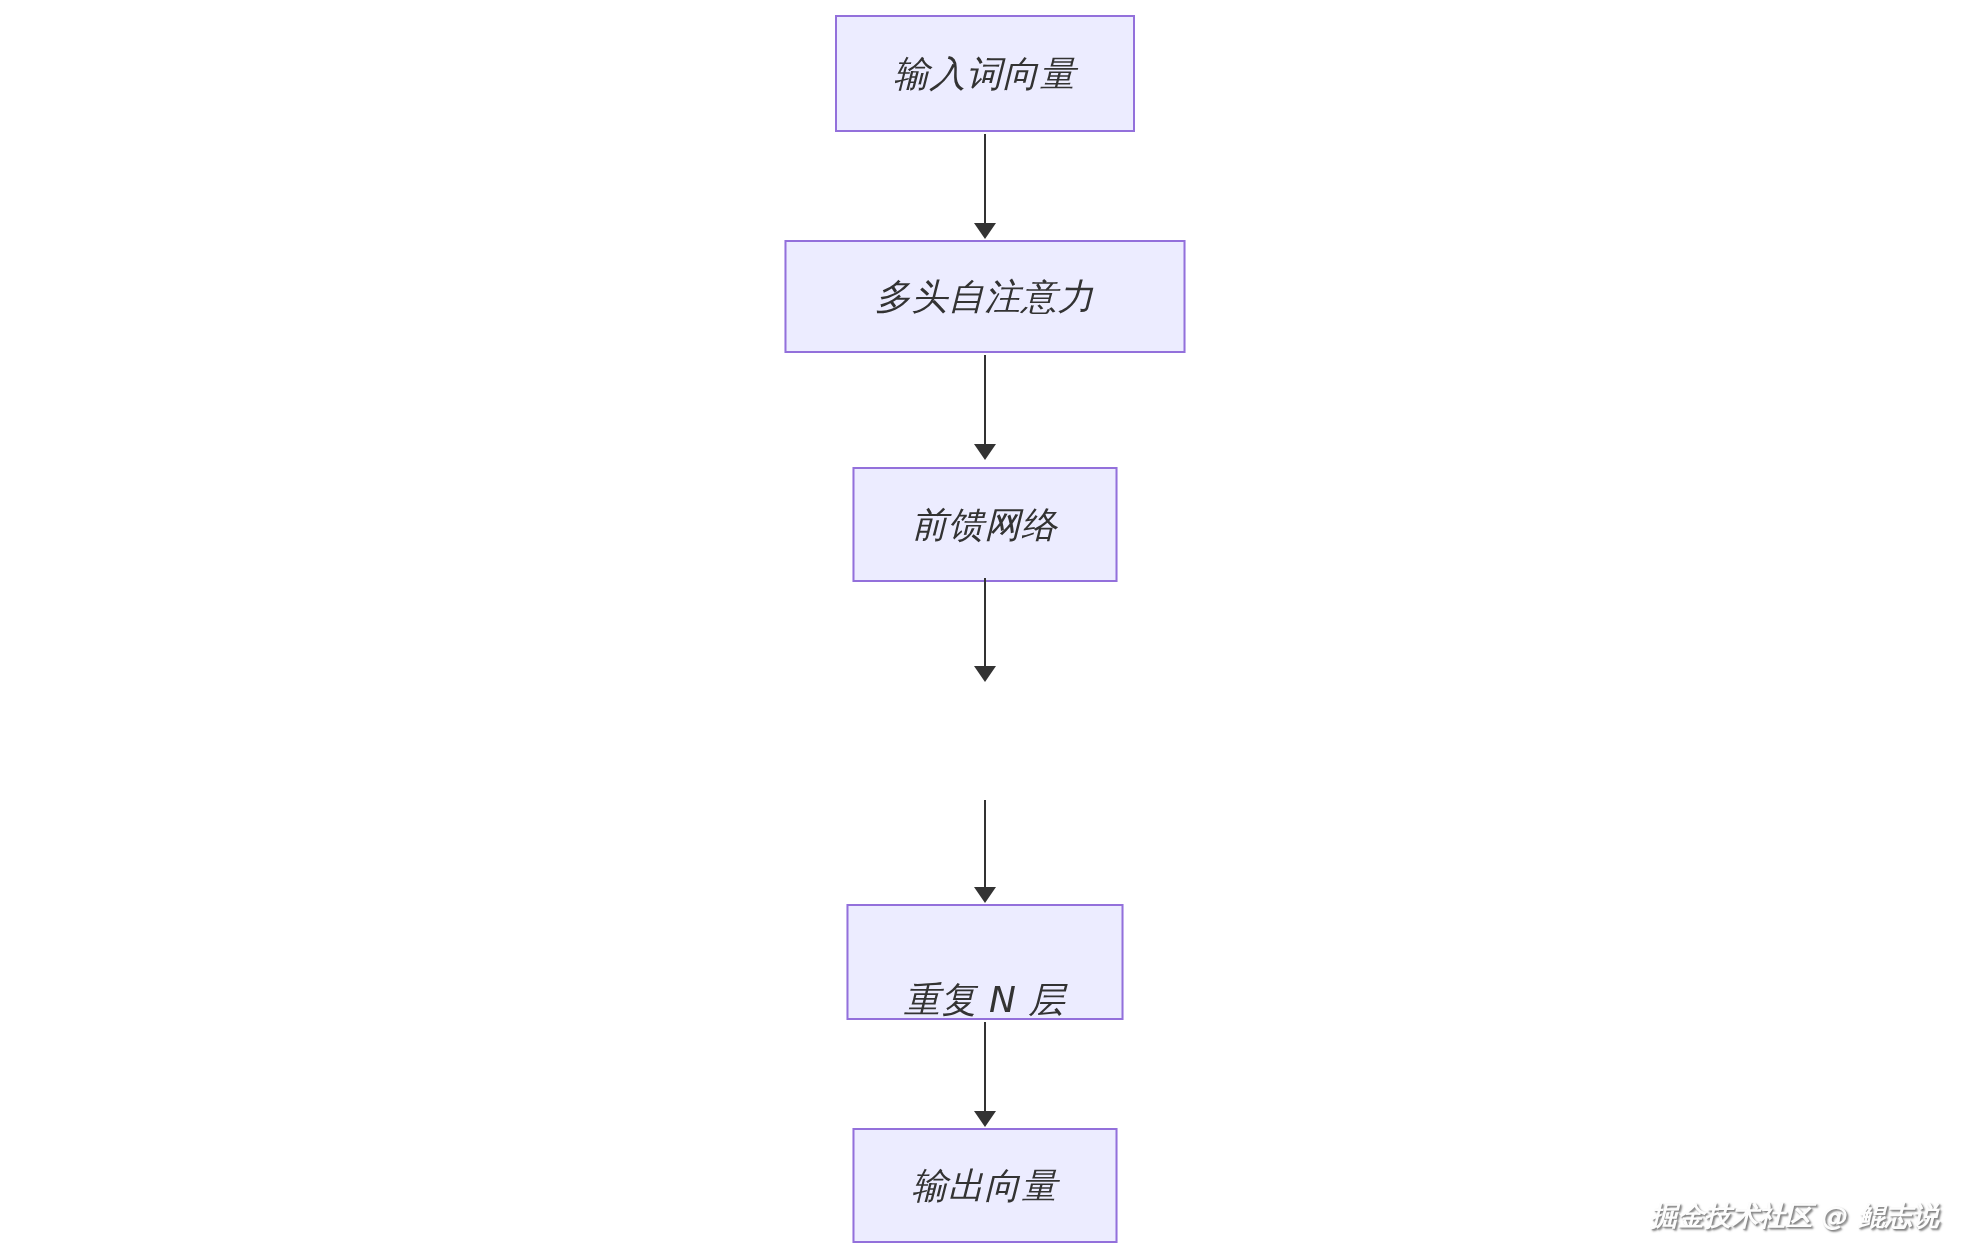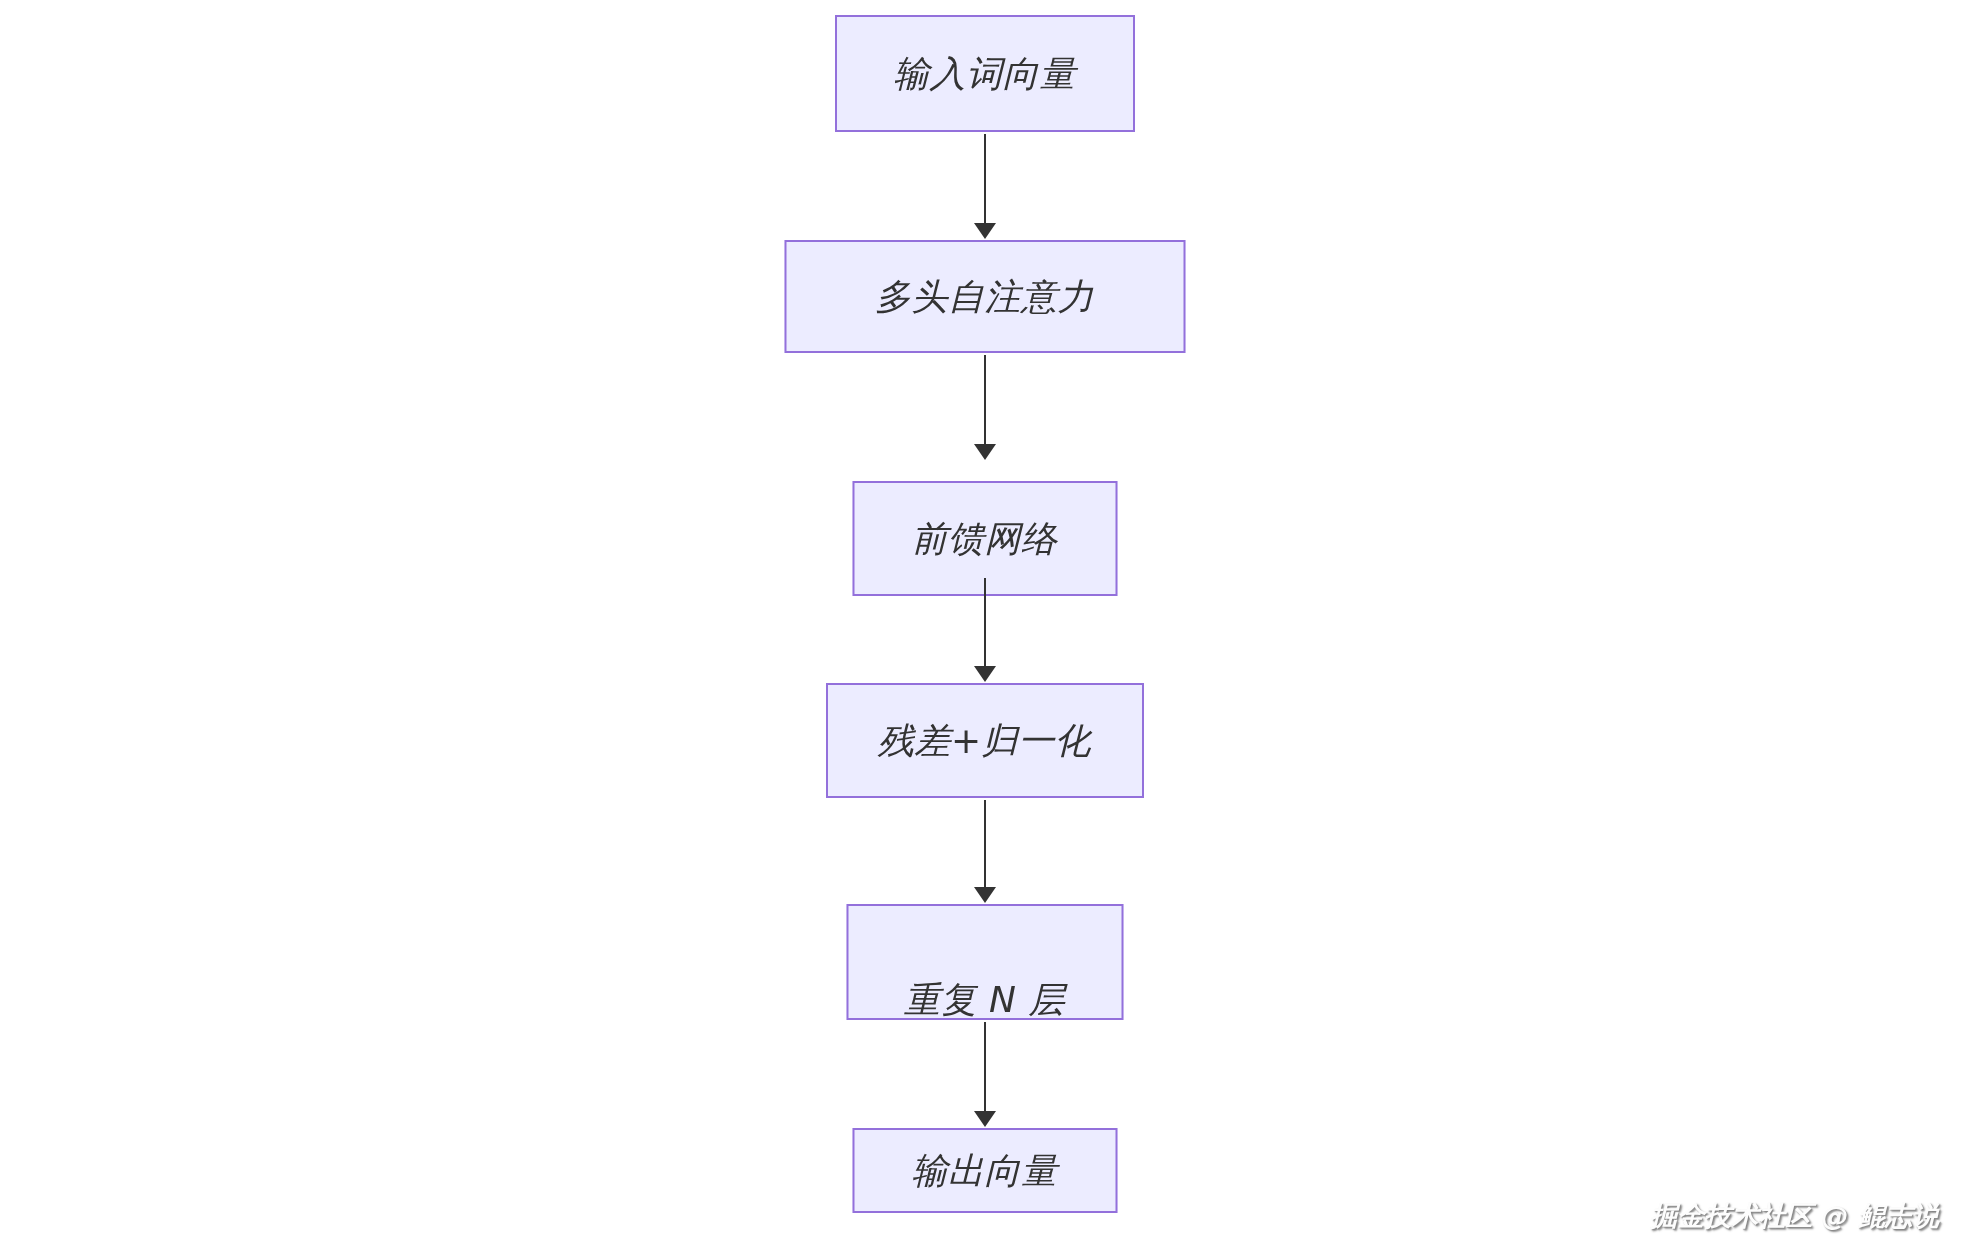--- a/index.html
+++ b/index.html
@@ -31,24 +31,24 @@
   }
   .node-label {
     font-size: 36px;
     color: var(--node-text, #333333);
     letter-spacing: 0.5px;
     white-space: nowrap;
     line-height: 1;
   }
   .n0 { top: 15px;   width: 300px; height: 117px; }
   .n1 { top: 240px;  width: 401px; height: 113px; }
-  .n2 { top: 481px;  width: 265px; height: 115px; }
+  .n2 { top: 467px;  width: 265px; height: 115px; }
   .n3 { top: 683px;  width: 318px; height: 115px; }
   .n4 { top: 904px;  width: 277px; height: 116px; align-items: flex-end; }
-  .n5 { top: 1128px; width: 265px; height: 85px; }
+  .n5 { top: 1128px; width: 265px; height: 115px; }
 
   .arrow {
     position: absolute;
     left: 984.5px;
     transform: translateX(-50%);
     width: 24px;
   }
   .a0 { top: 134px;  height: 105px; }
   .a1 { top: 355px;  height: 105px; }
   .a2 { top: 578px;  height: 104px; }
@@ -113,23 +113,20 @@
 
   <div class="node n2">
     <span class="node-label">前馈网络</span>
   </div>
 
   <div class="arrow a2">
     <div class="line"></div>
     <div class="head"></div>
   </div>
 
-  <div class="node n3">
-    <span class="node-label">残差+归一化</span>
-  </div>
 
   <div class="arrow a3">
     <div class="line"></div>
     <div class="head"></div>
   </div>
 
   <div class="node n4">
     <span class="node-label">重复 N 层</span>
   </div>
 

